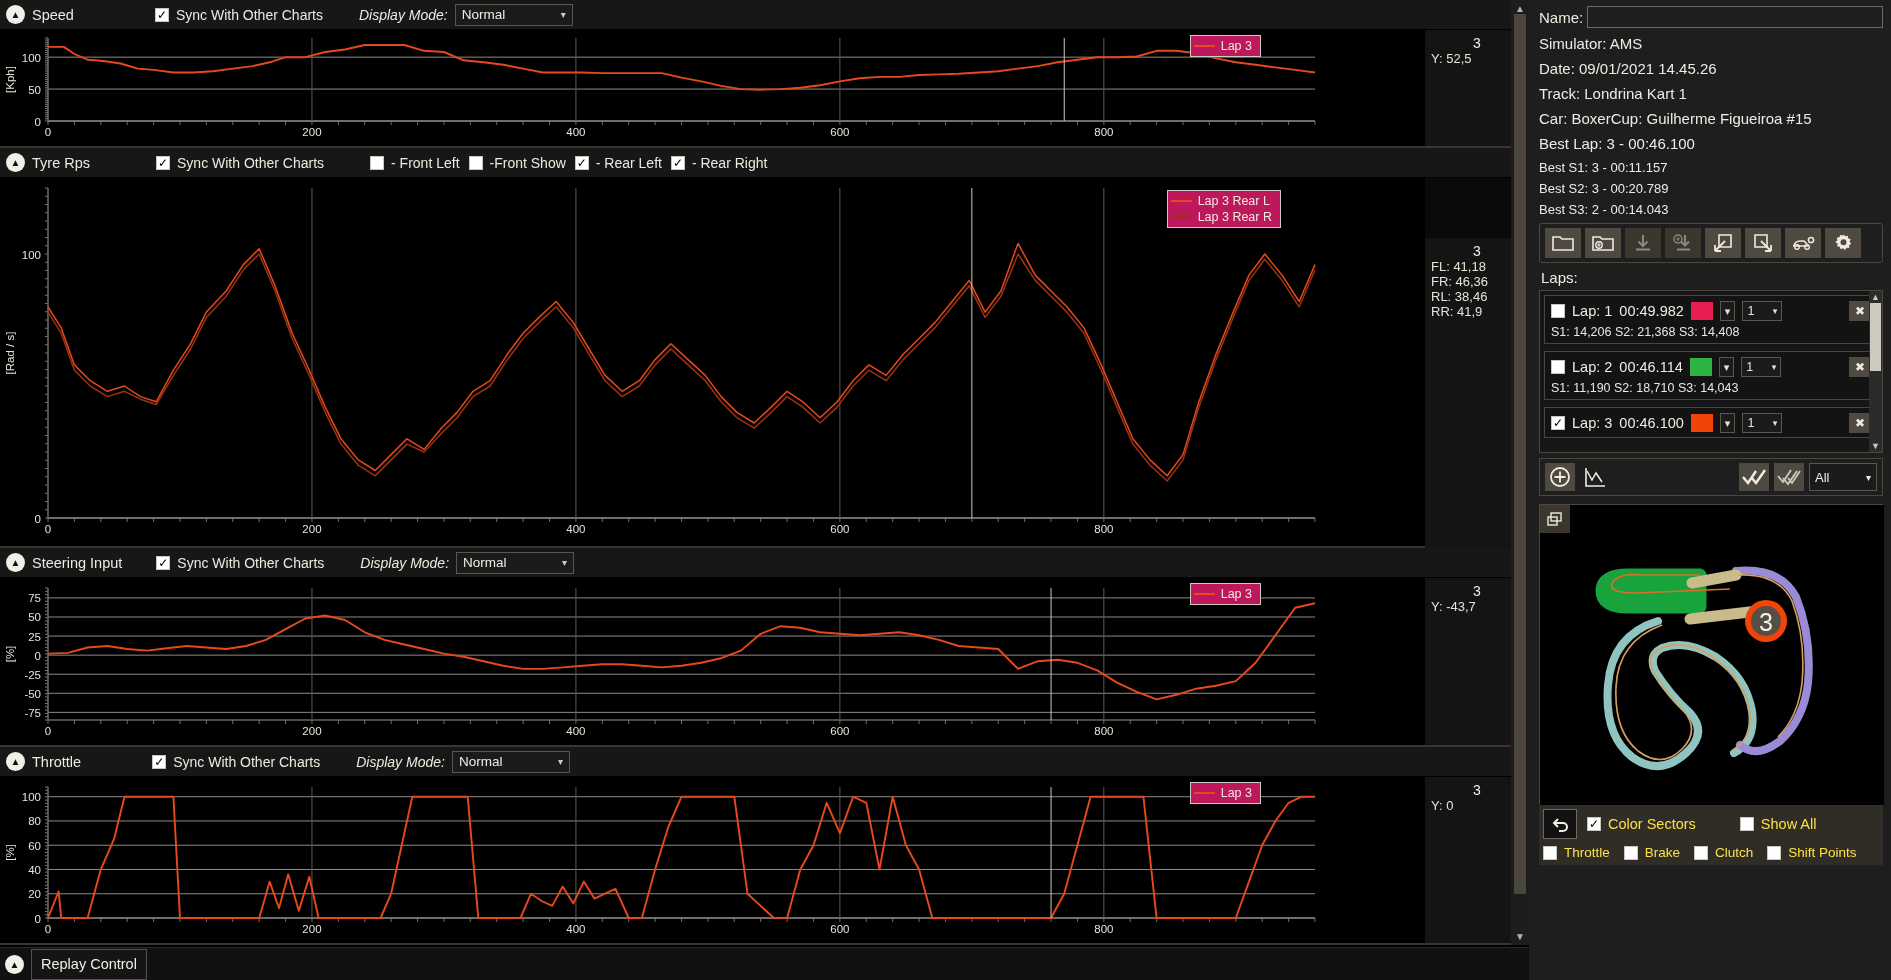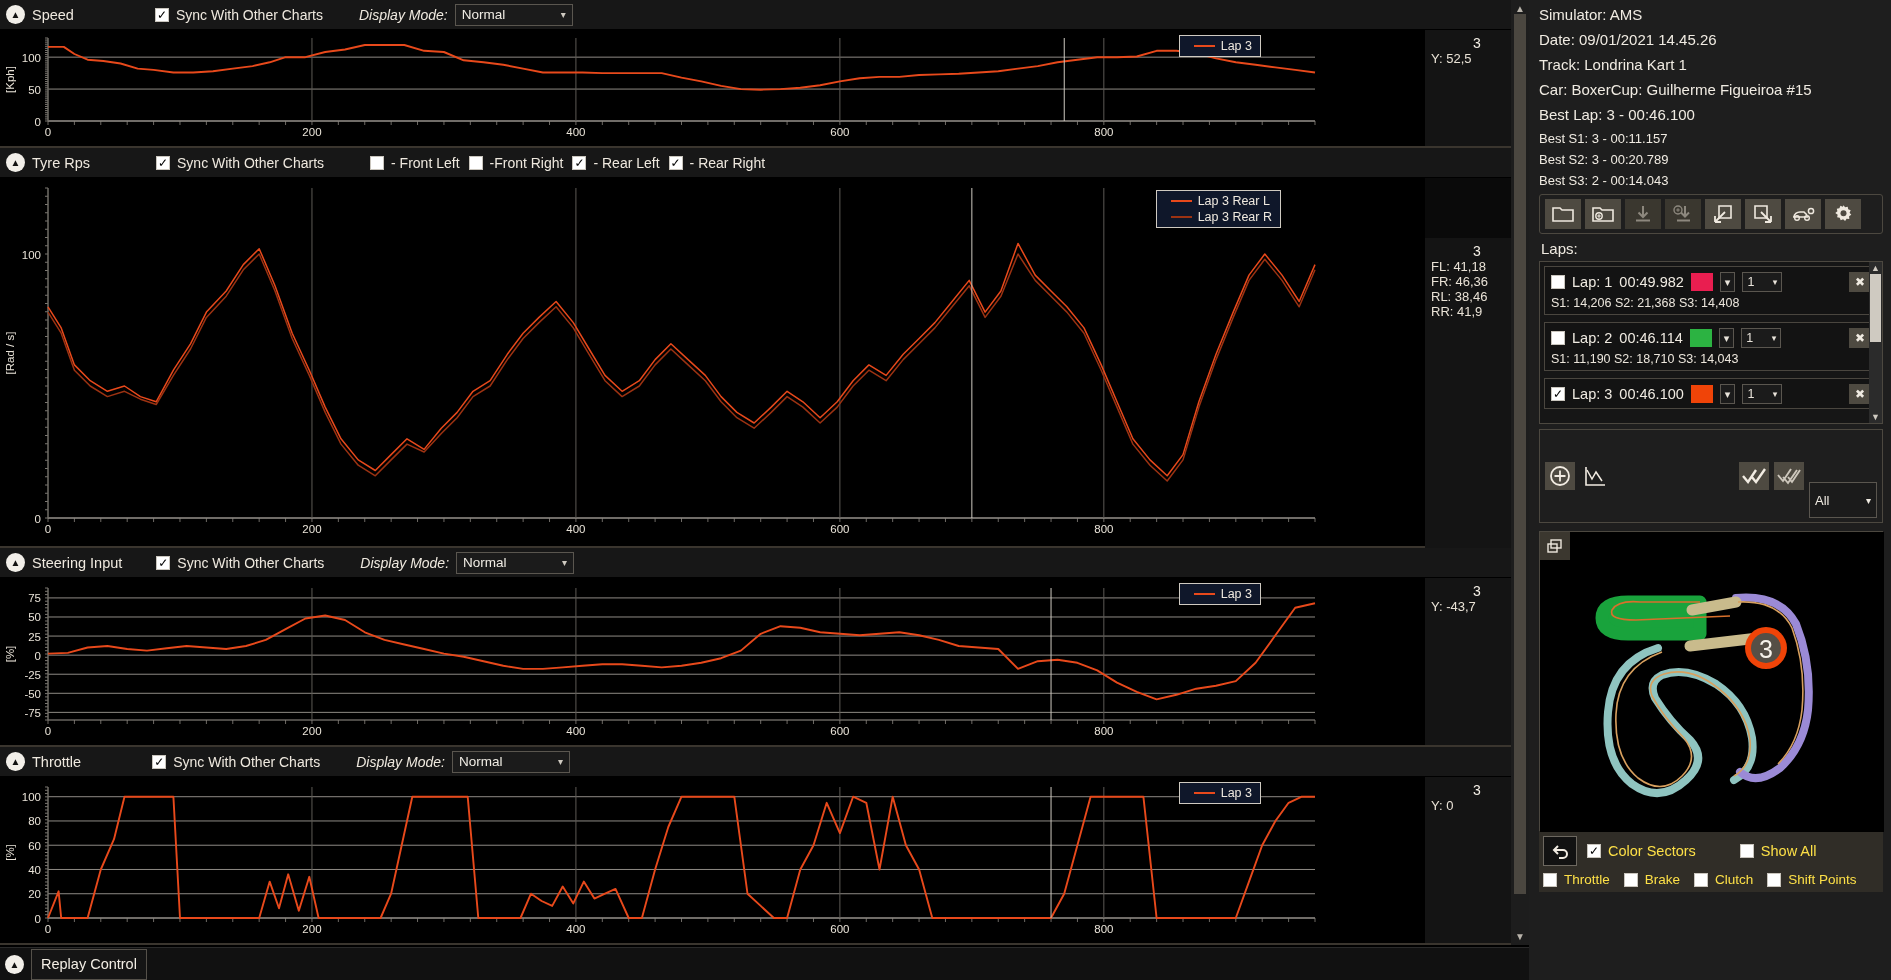--- a/index.html
+++ b/index.html
@@ -40,22 +40,22 @@
     height: 22px; min-width: 118px; background: #1b1b1b; border: 1px solid #5a564f;
     color: #f0ece4; font-size: 13.5px; display: flex; align-items: center;
     padding: 0 6px; justify-content: space-between;
   }
   .dm-sel .chev { font-size: 10px; color: #cfcac1; }
 
   .plot-wrap { position: relative; }
   .plot-svg { display: block; background: #000; }
 
   .legend-box {
-    position: absolute; background: #0f172a; border: 1px solid #cfcac1;
-    padding: 3px 8px 3px 14px; display: flex; flex-direction: column; gap: 2px;
+    position: absolute; background: #be185d; border: 1px solid #cfcac1;
+    padding: 3px 8px 3px 3px; display: flex; flex-direction: column; gap: 2px;
   }
   .legend-row { display: flex; align-items: center; gap: 6px; white-space: nowrap; }
   .legend-swatch { width: 21px; height: 2.5px; display: inline-block; flex: none; }
   .legend-txt { font-size: 12.5px; color: #efe9df; }
 
   
   .readout {
     position: absolute; right: 0; top: 0; width: 104px; background: #141414;
     padding: 5px 0 5px 0; text-align: center;
   }
@@ -132,23 +132,23 @@
   .laps-sb .th { position: absolute; top: 12px; left: 1px; width: 11px; height: 68px; background: #cfcac1; }
   .laps-sb .ar { position: absolute; left: 0; width: 13px; text-align: center; font-size: 9px; color: #cfcac1; }
 
   .laps-actions {
     display: flex; align-items: center; gap: 5px; margin-top: 5px;
     border: 1px solid #4c4840; padding: 4px 5px;
   }
   .act-btn { width: 30px; height: 28px; background: #4e4a41; display: flex; align-items: center; justify-content: center; }
   .act-btn.plain { background: transparent; }
   .all-sel {
-    width: 68px; height: 36px; background: #1b1b1b; border: 1px solid #5a564f;
+    width: 68px; height: 28px; background: #1b1b1b; border: 1px solid #5a564f;
     display: flex; align-items: center; justify-content: space-between;
-    padding: 0 5px; font-size: 13px; color: #f0ebe2; margin-top: 48px;
+    padding: 0 5px; font-size: 13px; color: #f0ebe2;
   }
 
   .map-box { border: 1px solid #4c4840; margin-top: 8px; position: relative; background: #000; height: 300px; }
   .map-pop { position: absolute; top: 0; left: 0; width: 30px; height: 28px; background: #3b372f;
              display: flex; align-items: center; justify-content: center; z-index: 3; }
   .map-foot { background: #302d27; padding: 5px 4px 5px 4px; }
   .map-foot-row { display: flex; align-items: center; gap: 10px; }
   .map-foot-row.r2 { margin-top: 6px; gap: 14px; }
   .undo-btn { width: 34px; height: 30px; background: #121212; border: 1px solid #6d6860;
               display: flex; align-items: center; justify-content: center; }
@@ -311,21 +311,21 @@
         <div class="ck-group" style="margin-left:66px;">
           <span class="ckbox">✓</span>
           <span class="ck-lbl">Sync With Other Charts</span>
         </div>
         <div class="ck-group" style="margin-left:46px;">
           <span class="ckbox off">✓</span>
           <span class="ck-lbl">- Front Left</span>
         </div>
         <div class="ck-group" style="margin-left:9px;">
           <span class="ckbox off">✓</span>
-          <span class="ck-lbl">-Front Right</span>
+          <span class="ck-lbl">-Front Show</span>
         </div>
         <div class="ck-group" style="margin-left:9px;">
           <span class="ckbox">✓</span>
           <span class="ck-lbl">- Rear Left</span>
         </div>
         <div class="ck-group" style="margin-left:9px;">
           <span class="ckbox">✓</span>
           <span class="ck-lbl">- Rear Right</span>
         </div>
       </div>
@@ -769,20 +769,24 @@
     <div class="replay-bar">
       <span class="collapse-ico">▲</span>
       <div class="replay-tab">
         <span>Replay Control</span>
       </div>
     </div>
   </div>
 
   <div class="side">
 
+    <div class="side-row">
+      <span class="side-lbl">Name:</span>
+      <input class="name-input" type="text" placeholder="" style="">
+    </div>
 
     <div class="meta">Simulator: AMS</div>
     <div class="meta">Date: 09/01/2021 14.45.26</div>
     <div class="meta">Track: Londrina Kart 1</div>
     <div class="meta">Car: BoxerCup: Guilherme Figueiroa #15</div>
     <div class="meta">Best Lap: 3 - 00:46.100</div>
     <div class="meta small">Best S1: 3 - 00:11.157</div>
     <div class="meta small">Best S2: 3 - 00:20.789</div>
     <div class="meta small">Best S3: 2 - 00:14.043</div>
 

